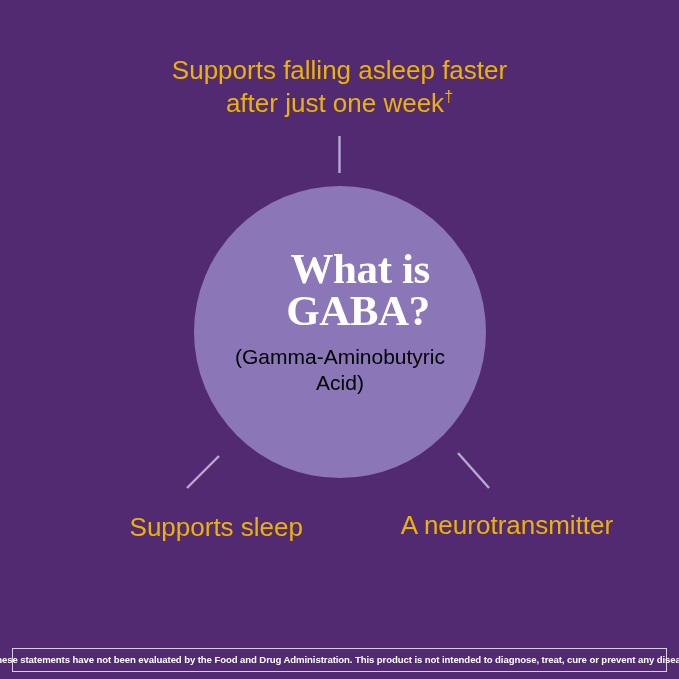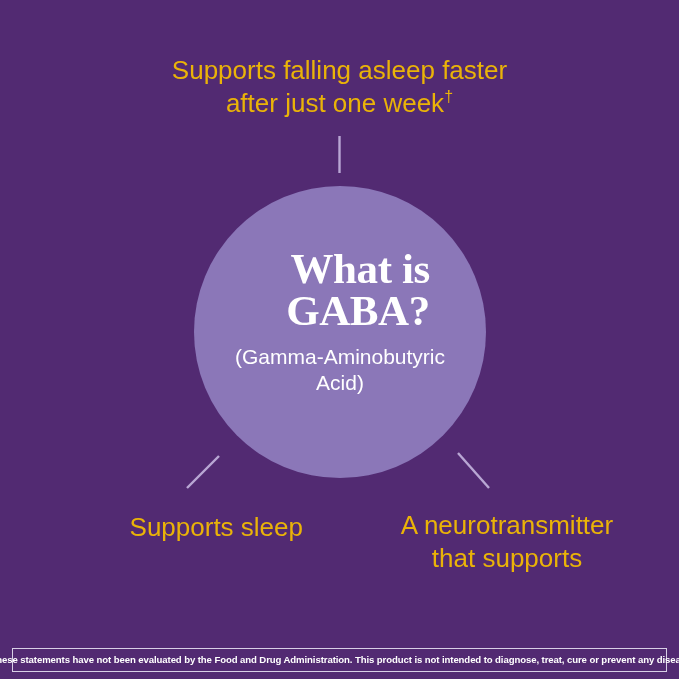--- a/index.html
+++ b/index.html
@@ -47,21 +47,21 @@
     text-align: right;
     letter-spacing: -0.4px;
     white-space: nowrap;
     margin-left: 36px;
   }
   .circle-subtitle {
     font-family: "Liberation Sans", sans-serif;
     font-weight: 400;
     font-size: 21px;
     line-height: 1.22;
-    color: #ffffff;
+    color: #000000;
     text-align: center;
     margin-top: 12px;
     max-width: 215px;
   }
 
   
   .callout {
     position: absolute;
     color: #eab308;
     font-family: "Liberation Sans", sans-serif;
@@ -153,20 +153,19 @@
     </div>
     <div class="circle-subtitle">(Gamma-Aminobutyric Acid)</div>
   </div>
 
   <div class="callout" id="callout-bottom-left">
     <div>Supports sleep</div>
   </div>
 
   <div class="callout" id="callout-bottom-right">
     <div>A neurotransmitter</div>
-    <div>that supports</div>
   </div>
 
   <div class="footer-bar">
     <div class="footer-text">†These statements have not been evaluated by the Food and Drug Administration. This product is not intended to diagnose, treat, cure or prevent any disease.</div>
   </div>
 
 </div>
 
 </body></html>

